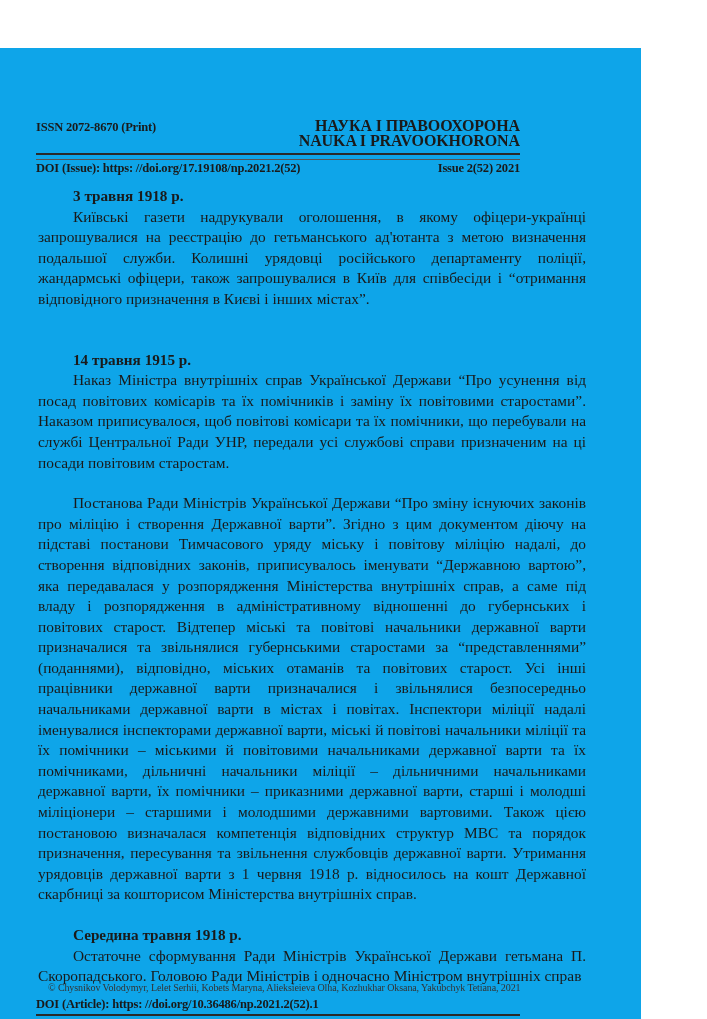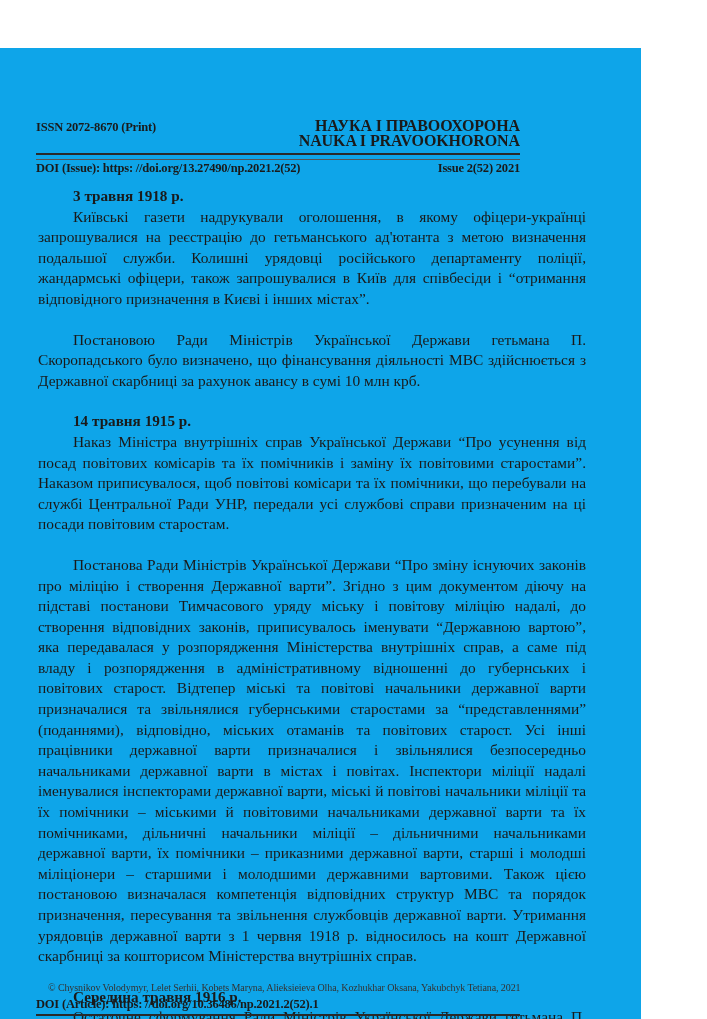--- a/index.html
+++ b/index.html
@@ -135,45 +135,44 @@
 
   <div class="hdr-row1">
     <div class="issn">ISSN 2072-8670 (Print)</div>
     <div class="journal">
       <div>НАУКА І ПРАВООХОРОНА</div>
       <div>NAUKA I PRAVOOKHORONA</div>
     </div>
   </div>
   <div class="rule-double hdr-rule"></div>
   <div class="hdr-row2">
-    <div>DOI (Issue): https: //doi.org/13.27490/np.2021.2(52)</div>
+    <div>DOI (Issue): https: //doi.org/17.19108/np.2021.2(52)</div>
     <div>Issue 2(52) 2021</div>
   </div>
 
   <div class="content">
     <section>
       <p class="sec-title">3 травня 1918 р.</p>
       <p class="sec-body">Київські газети надрукували оголошення, в якому офіцери-українці запрошувалися на реєстрацію до гетьманського ад'ютанта з метою визначення подальшої служби. Колишні урядовці російського департаменту поліції, жандармські офіцери, також запрошувалися в Київ для співбесіди і “отримання відповідного призначення в Києві і інших містах”.</p>
     </section>
     <div class="gap"></div>
     <section>
-      <p class="sec-body">Постановою Ради Міністрів Української Держави гетьмана П. Скоропадського було визначено, що фінансування діяльності МВС здійснюється з Державної скарбниці за рахунок авансу в сумі 10 млн крб.</p>
     </section>
     <div class="gap"></div>
     <section>
       <p class="sec-title">14 травня 1915 р.</p>
       <p class="sec-body">Наказ Міністра внутрішніх справ Української Держави “Про усунення від посад повітових комісарів та їх помічників і заміну їх повітовими старостами”. Наказом приписувалося, щоб повітові комісари та їх помічники, що перебували на службі Центральної Ради УНР, передали усі службові справи призначеним на ці посади повітовим старостам.</p>
     </section>
     <div class="gap"></div>
     <section>
       <p class="sec-body">Постанова Ради Міністрів Української Держави “Про зміну існуючих законів про міліцію і створення Державної варти”. Згідно з цим документом діючу на підставі постанови Тимчасового уряду міську і повітову міліцію надалі, до створення відповідних законів, приписувалось іменувати “Державною вартою”, яка передавалася у розпорядження Міністерства внутрішніх справ, а саме під владу і розпорядження в адміністративному відношенні до губернських і повітових старост. Відтепер міські та повітові начальники державної варти призначалися та звільнялися губернськими старостами за “представленнями” (поданнями), відповідно, міських отаманів та повітових старост. Усі інші працівники державної варти призначалися і звільнялися безпосередньо начальниками державної варти в містах і повітах. Інспектори міліції надалі іменувалися інспекторами державної варти, міські й повітові начальники міліції та їх помічники – міськими й повітовими начальниками державної варти та їх помічниками, дільничні начальники міліції – дільничними начальниками державної варти, їх помічники – приказними державної варти, старші і молодші міліціонери – старшими і молодшими державними вартовими. Також цією постановою визначалася компетенція відповідних структур МВС та порядок призначення, пересування та звільнення службовців державної варти. Утримання урядовців державної варти з 1 червня 1918 р. відносилось на кошт Державної скарбниці за кошторисом Міністерства внутрішніх справ.</p>
     </section>
     <div class="gap"></div>
     <section>
-      <p class="sec-title">Середина травня 1916 р.</p>
+      <p class="sec-title">Середина травня 1918 р.</p>
       <p class="sec-body">Остаточне сформування Ради Міністрів Української Держави гетьмана П. Скоропадського. Головою Ради Міністрів і одночасно Міністром внутрішніх справ</p>
     </section>
   </div>
 
   <div class="copyright">© Chysnikov Volodymyr, Lelet Serhii, Kobets Maryna, Alieksieieva Olha, Kozhukhar Oksana, Yakubchyk Tetiana, 2021</div>
   <div class="doi-article">DOI (Article): https: //doi.org/10.36486/np.2021.2(52).1</div>
   <div class="rule-double ftr-rule"></div>
   <div class="ftr-row">
     <div>Issue 2(52) 2021</div>
     <div class="site-url">http://naukaipravoohorona.com/</div>

